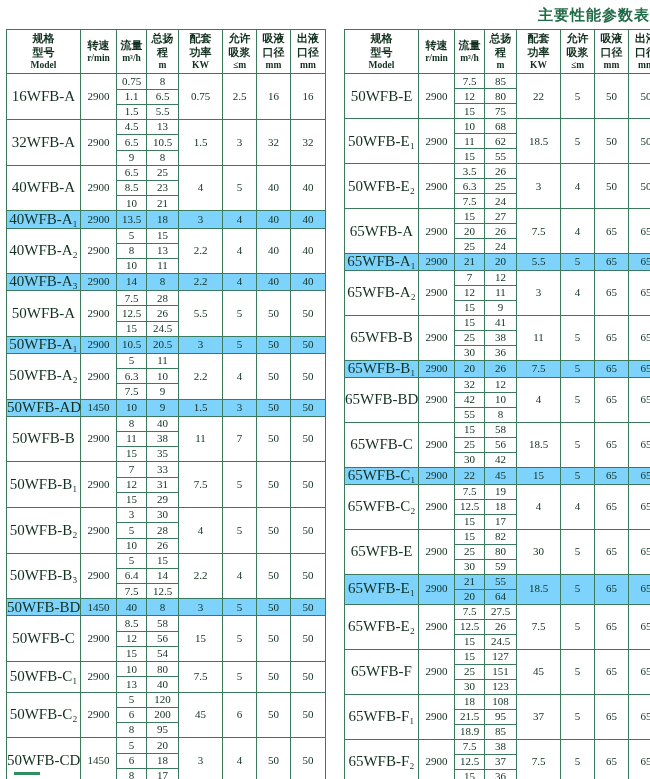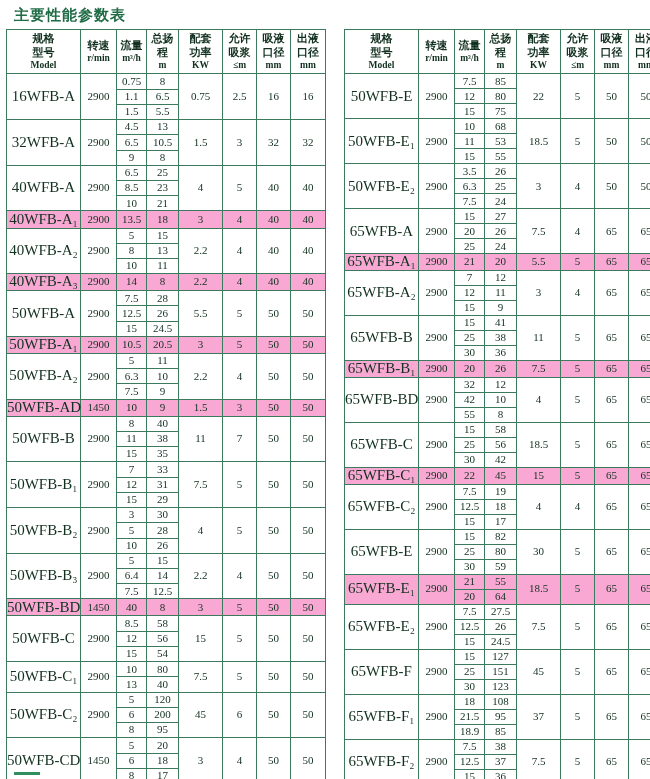--- a/index.html
+++ b/index.html
@@ -12,20 +12,21 @@
   }
   .page{position:relative;width:650px;height:779px;}
 
   .title{
     font-size:15px;
     font-weight:bold;
     color:#1f6b45;
     padding:6px 0 4px 14px;
     letter-spacing:1px;
     font-family:"Liberation Sans","DejaVu Sans",sans-serif;
+    text-align:right;
   }
 
   .tables{
     display:flex;
     gap:18px;
     padding:0 6px;
   }
   table{
     border-collapse:collapse;
     table-layout:fixed;
@@ -42,21 +43,21 @@
   }
   thead td{
     font-weight:bold;
     font-size:11px;
     padding:2px 0;
     line-height:1.25;
   }
   .hdr-sub{font-size:9.5px;font-weight:bold;}
   .model-cell{font-size:15px;white-space:nowrap;}
   .num{font-size:11px;}
-  .hl{background:#f9a8d4;}
+  .hl{background:#7dd3fc;}
   .row-h{height:15px;}
 
   
   .c-model{width:74px;}
   .c-rpm{width:36px;}
   .c-flow{width:30px;}
   .c-head{width:32px;}
   .c-kw{width:44px;}
   .c-npsh{width:34px;}
   .c-in{width:34px;}
@@ -507,21 +508,21 @@
             <td rowspan="3" class="num">2900</td>
             <td class="num">10</td>
             <td class="num">68</td>
             <td rowspan="3" class="num">18.5</td>
             <td rowspan="3" class="num">5</td>
             <td rowspan="3" class="num">50</td>
             <td rowspan="3" class="num">50</td>
           </tr>
           <tr class="row-h">
             <td class="num">11</td>
-            <td class="num">53</td>
+            <td class="num">62</td>
           </tr>
           <tr class="row-h">
             <td class="num">15</td>
             <td class="num">55</td>
           </tr>
           <tr class="row-h">
             <td rowspan="3" class="model-cell">50WFB-E₂</td>
             <td rowspan="3" class="num">2900</td>
             <td class="num">3.5</td>
             <td class="num">26</td>

